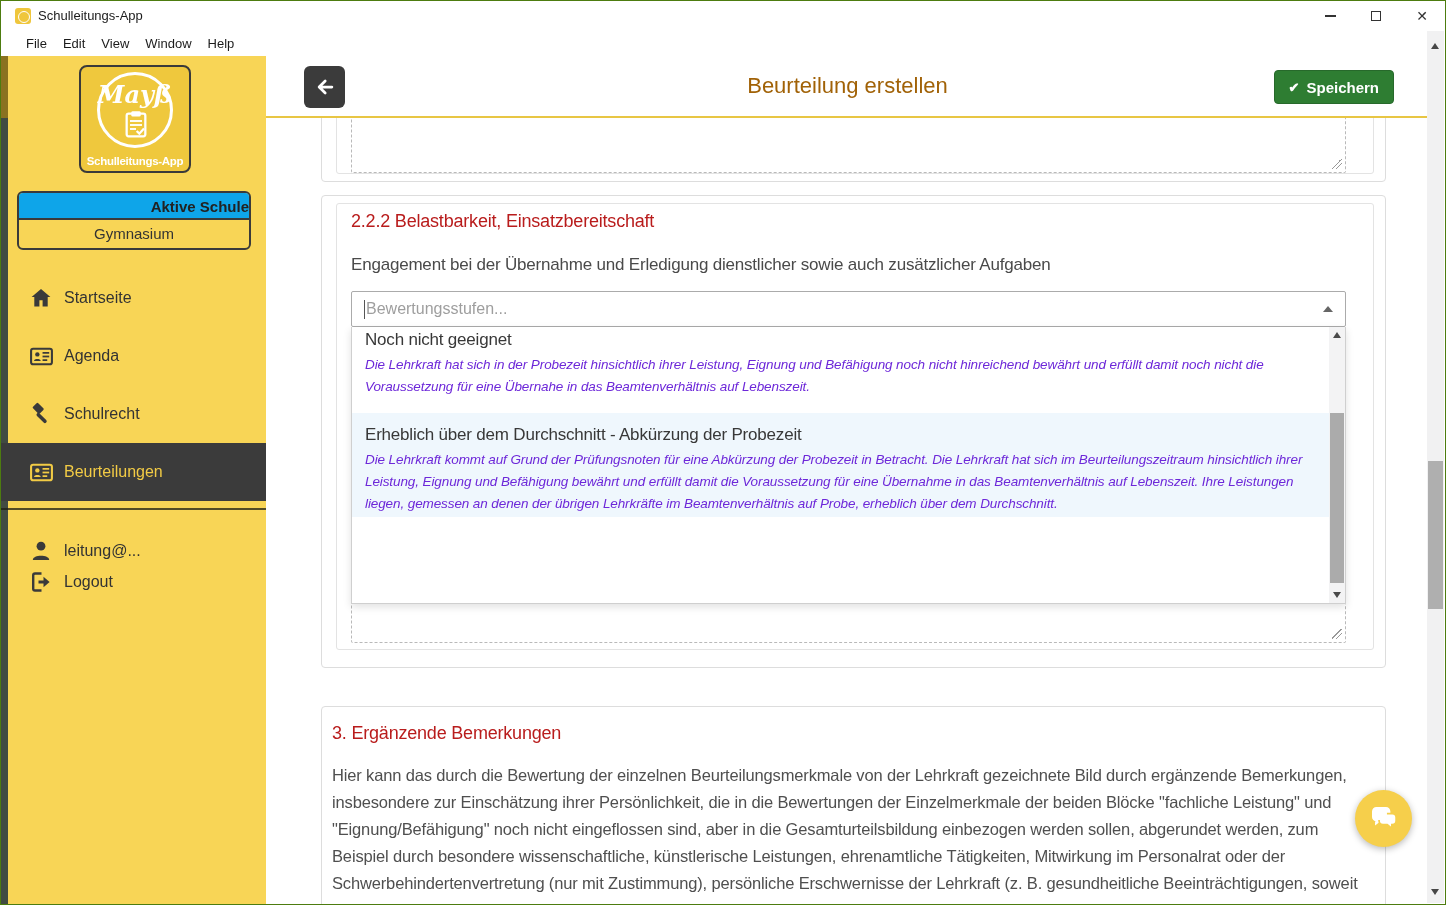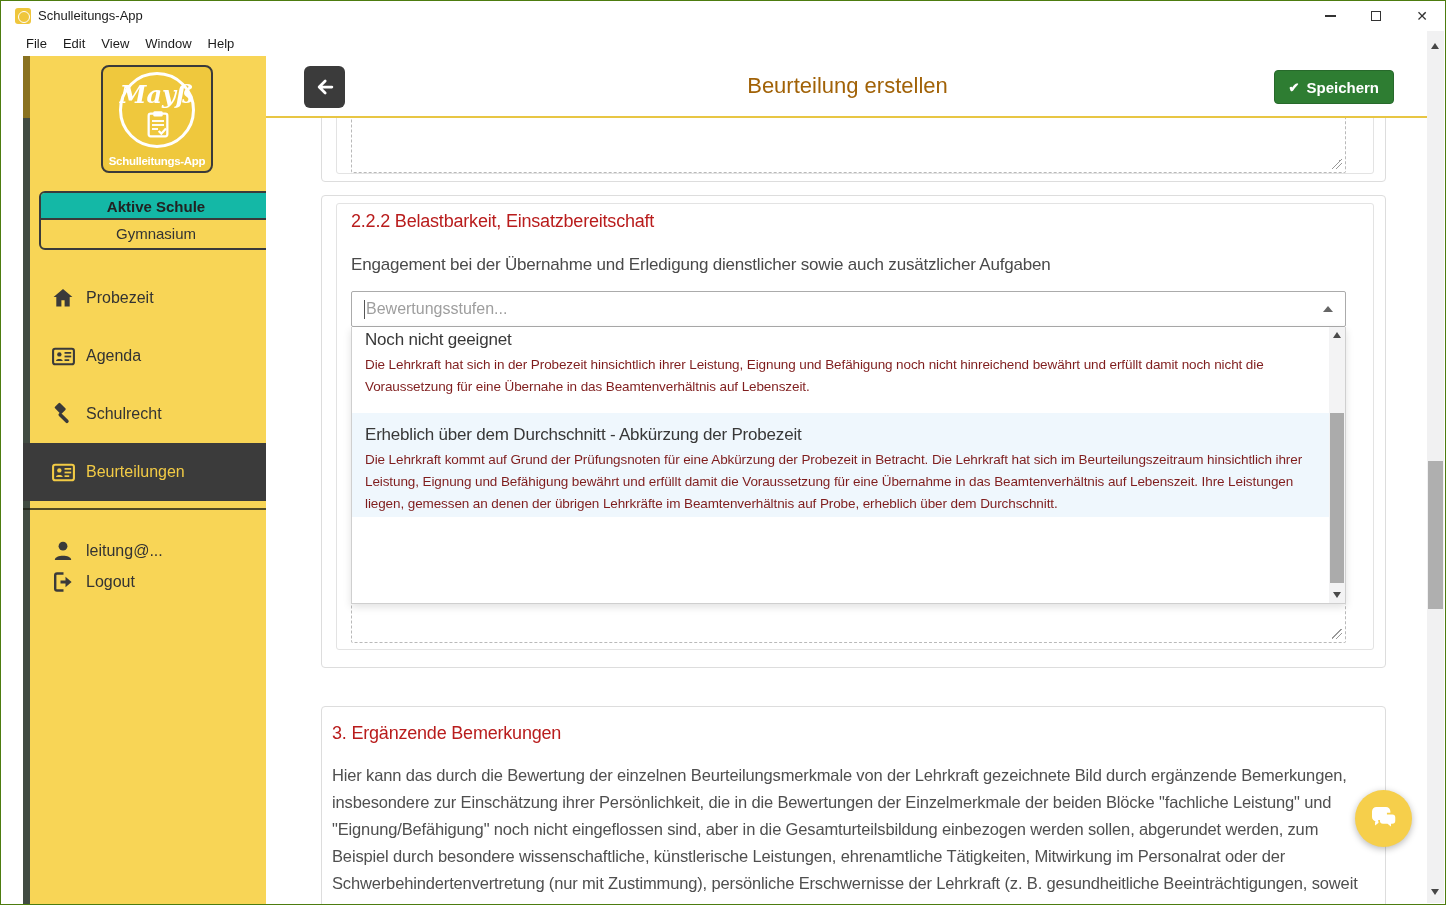--- a/index.html
+++ b/index.html
@@ -21,37 +21,37 @@
   .glyph-min { width:11px; height:2px; background:#333; display:block; }
   .glyph-max { width:10px; height:10px; border:1.5px solid #333; display:block; }
   .glyph-close { font-size:14px; color:#333; line-height:1; }
 
   
   .menubar { position:absolute; left:0; top:30px; width:100%; height:25px; background:#fff;
              display:flex; align-items:center; padding-left:17px; }
   .menu-item { padding:0 8px; font-size:13px; color:#1b1b1b; }
 
   
-  .sidebar { position:absolute; left:0; top:55px; width:265px; height:850px; background:#f8d556;margin-left:22px; }
+  .sidebar { position:absolute; left:0; top:55px; width:265px; height:850px; background:#f8d556; }
   .side-strip { position:absolute; left:0; top:0; width:7px; height:100%; background:#414b42; }
   .side-strip-top { position:absolute; left:0; top:0; width:7px; height:62px; background:#8a7220; }
   .logo-tile { position:absolute; left:78px; top:9px; width:112px; height:108px;
                background:#efc83d; border:2px solid #3a3a3a; border-radius:8px; }
   .logo-circle { position:absolute; left:16px; top:5px; width:76px; height:76px;
                  border:3px solid #fff; border-radius:50%; }
   .logo-script { position:absolute; left:0; top:13px; width:100%; text-align:center;
                  font-family:"DejaVu Serif", serif; font-style:italic; font-weight:bold;
                  font-size:24px; color:#fff; }
   .logo-clip { position:absolute; left:39px; top:42px; }
   .logo-label { position:absolute; left:0; bottom:4px; width:100%; text-align:center;
                 font-size:11.5px; font-weight:bold; color:#fff; letter-spacing:-0.3px; }
   .school-box { position:absolute; left:16px; top:135px; width:234px; height:59px;
                 border:2px solid #3a3a3a; border-radius:6px; overflow:hidden; }
-  .school-row1 { height:27px; line-height:27px; text-align:center; font-size:15px; font-weight:bold;
-                 color:#222; border-bottom:2px solid #3a3a3a; background:#14b8a6; }
+  .school-row1 { height:27px; line-height:27px; text-align:right; font-size:15px; font-weight:bold;
+                 color:#222; border-bottom:2px solid #3a3a3a; background:#0ea5e9; }
   .school-row2 { height:36px; line-height:28px; text-align:center; font-size:15px; color:#333; }
   .nav-item { position:absolute; left:0; width:265px; height:58px; display:flex;
               align-items:center; color:#333; cursor:pointer; }
   .nav-item .nav-icon { margin-left:27px; width:26px; display:flex; justify-content:center; color:#3a3a3a; }
   .nav-item .nav-label { margin-left:10px; font-size:16px; }
   .nav-item.active { background:#3b3b3b; color:#f2cb45; }
   .nav-item.active .nav-icon { color:#f2cb45; }
   .side-divider { position:absolute; left:0; top:452px; width:265px; height:2px; background:rgba(30,30,20,0.75); }
 
   
@@ -94,21 +94,21 @@
                   border-bottom:6px solid #666; }
 
   .dropdown { position:absolute; left:14px; top:123px; width:995px; height:277px; background:#fff;
               border:1px solid #cfcfcf; border-top:none; box-shadow:0 3px 8px rgba(0,0,0,0.12);
               z-index:10; overflow:hidden; }
   .dd-opt { position:relative; width:977px; overflow:hidden; cursor:pointer; }
   .dd-opt1 { height:86px; padding:2px 26px 0 13px; }
   .dd-opt2 { height:87px; padding:12px 26px 0 13px; }
   .dd-opt3 { height:104px; padding:11px 26px 0 13px; background:#eff7fd; }
   .dd-title { font-size:17px; line-height:22px; color:#383838; letter-spacing:-0.2px; margin-bottom:3px; }
-  .dd-desc { font-size:13.5px; line-height:22px; color:#7f1d1d; letter-spacing:-0.1px; }
+  .dd-desc { font-size:13.5px; line-height:22px; color:#6d28d9; letter-spacing:-0.1px;font-style:italic; }
   .dd-scroll { position:absolute; right:0; top:0; width:16px; height:100%; background:#f3f3f4; }
   .dd-up { position:absolute; top:5px; left:4px; width:0; height:0;
            border-left:4.5px solid transparent; border-right:4.5px solid transparent;
            border-bottom:6px solid #4a4a4a; }
   .dd-down { position:absolute; bottom:5px; left:4px; width:0; height:0;
              border-left:4.5px solid transparent; border-right:4.5px solid transparent;
              border-top:6px solid #4a4a4a; }
   .dd-thumb { position:absolute; left:1px; top:86px; width:14px; height:170px; background:#ababab; }
   .ta-b { left:14px; top:315px; width:995px; height:124px; z-index:2; }
 
@@ -180,21 +180,21 @@
       <div class="school-row1">Aktive Schule</div>
       <div class="school-row2">Gymnasium</div>
     </div>
 
     <div class="nav-item" style="top:213px;">
       <span class="nav-icon">
         <svg width="24" height="24" viewBox="0 0 24 24">
             <path d="M12 3 L2.6 11 h2.7 v9.4 h5.1 v-6.2 h3.2 v6.2 h5.1 V11 h2.7 Z" fill="currentColor"></path>
           </svg>
       </span>
-      <span class="nav-label">Probezeit</span>
+      <span class="nav-label">Startseite</span>
     </div>
 
     <div class="nav-item" style="top:271px;">
       <span class="nav-icon">
         <svg width="25" height="25" viewBox="0 0 24 24">
           <rect x="2" y="4.5" width="20" height="15" rx="2" fill="none" stroke="currentColor" stroke-width="2"></rect>
           <circle cx="8" cy="10" r="2.1" fill="currentColor"></circle>
           <path d="M4.8 16.2 c0-2.4 6.4-2.4 6.4 0 z" fill="currentColor"></path>
           <line x1="13" y1="8.5" x2="19.4" y2="8.5" stroke="currentColor" stroke-width="1.7"></line>
           <line x1="13" y1="12" x2="19.4" y2="12" stroke="currentColor" stroke-width="1.7"></line>

